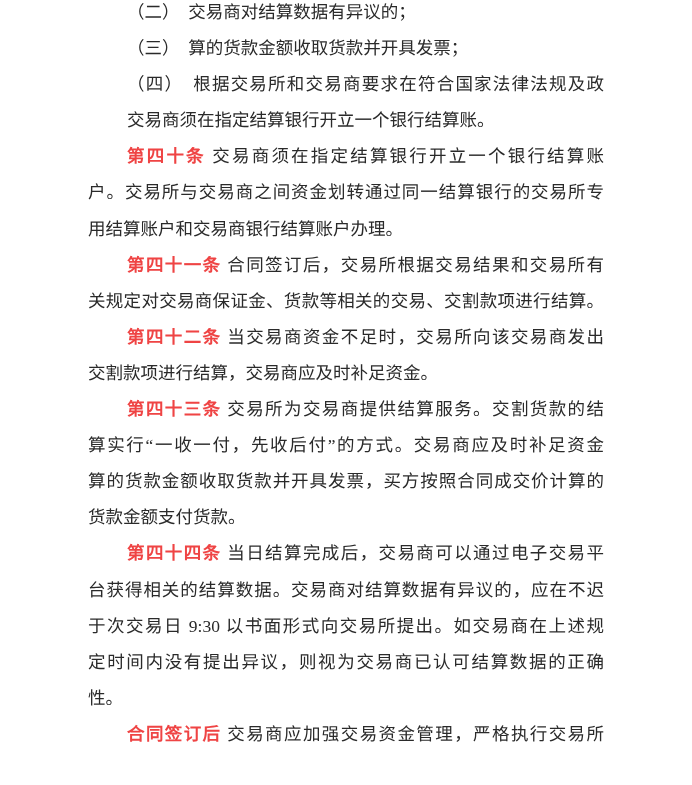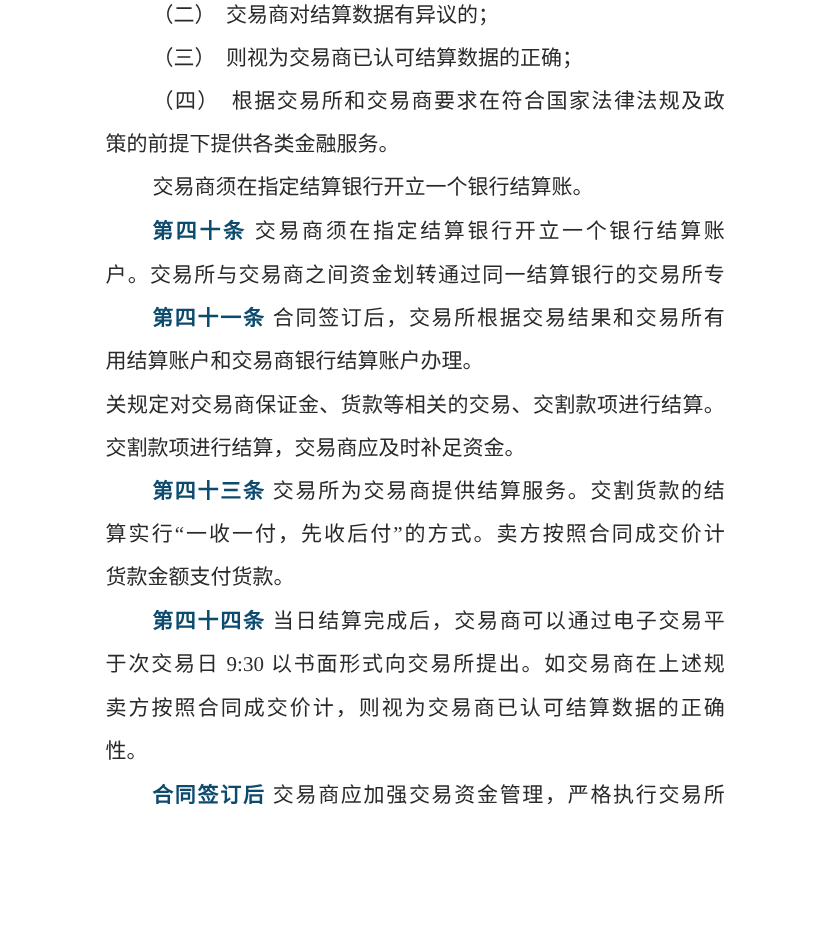--- a/index.html
+++ b/index.html
@@ -34,41 +34,43 @@
   .line.first {
     text-indent: 39px;
   }
   .line.just {
     text-align: justify;
     text-align-last: justify;
     font-family: Liberation Serif, serif;
   }
   .line .art {
     font-weight: bold;
-    color: #0c4a6e;
+    color: #ef4444;
   }
 </style>
 </head>
 <body>
 
 <div class="page">
   <div class="doc">
       <div class="line first"><span>（二）　交易商对结算数据有异议的；</span></div>
-      <div class="line first"><span>（三）　则视为交易商已认可结算数据的正确；</span></div>
+      <div class="line first"><span>（三）　算的货款金额收取货款并开具发票；</span></div>
       <div class="line first just"><span>（四）　根据交易所和交易商要求在符合国家法律法规及政</span></div>
-      <div class="line"><span>策的前提下提供各类金融服务。</span></div>
       <div class="line first"><span>交易商须在指定结算银行开立一个银行结算账。</span></div>
       <div class="line first just"><span class="art">第四十条</span><span> 交易商须在指定结算银行开立一个银行结算账</span></div>
       <div class="line just"><span>户。交易所与交易商之间资金划转通过同一结算银行的交易所专</span></div>
+      <div class="line"><span>用结算账户和交易商银行结算账户办理。</span></div>
       <div class="line first just"><span class="art">第四十一条</span><span> 合同签订后，交易所根据交易结果和交易所有</span></div>
-      <div class="line"><span>用结算账户和交易商银行结算账户办理。</span></div>
       <div class="line just"><span>关规定对交易商保证金、货款等相关的交易、交割款项进行结算。</span></div>
+      <div class="line first just"><span class="art">第四十二条</span><span> 当交易商资金不足时，交易所向该交易商发出</span></div>
       <div class="line"><span>交割款项进行结算，交易商应及时补足资金。</span></div>
       <div class="line first just"><span class="art">第四十三条</span><span> 交易所为交易商提供结算服务。交割货款的结</span></div>
-      <div class="line just"><span>算实行“一收一付，先收后付”的方式。卖方按照合同成交价计</span></div>
+      <div class="line just"><span>算实行“一收一付，先收后付”的方式。交易商应及时补足资金</span></div>
+      <div class="line just"><span>算的货款金额收取货款并开具发票，买方按照合同成交价计算的</span></div>
       <div class="line"><span>货款金额支付货款。</span></div>
       <div class="line first just"><span class="art">第四十四条</span><span> 当日结算完成后，交易商可以通过电子交易平</span></div>
+      <div class="line just"><span>台获得相关的结算数据。交易商对结算数据有异议的，应在不迟</span></div>
       <div class="line just"><span>于次交易日 9:30 以书面形式向交易所提出。如交易商在上述规</span></div>
-      <div class="line just"><span>卖方按照合同成交价计，则视为交易商已认可结算数据的正确</span></div>
+      <div class="line just"><span>定时间内没有提出异议，则视为交易商已认可结算数据的正确</span></div>
       <div class="line"><span>性。</span></div>
       <div class="line first just"><span class="art">合同签订后</span><span> 交易商应加强交易资金管理，严格执行交易所</span></div>
     </div>
 </div>
 
 </body></html>

